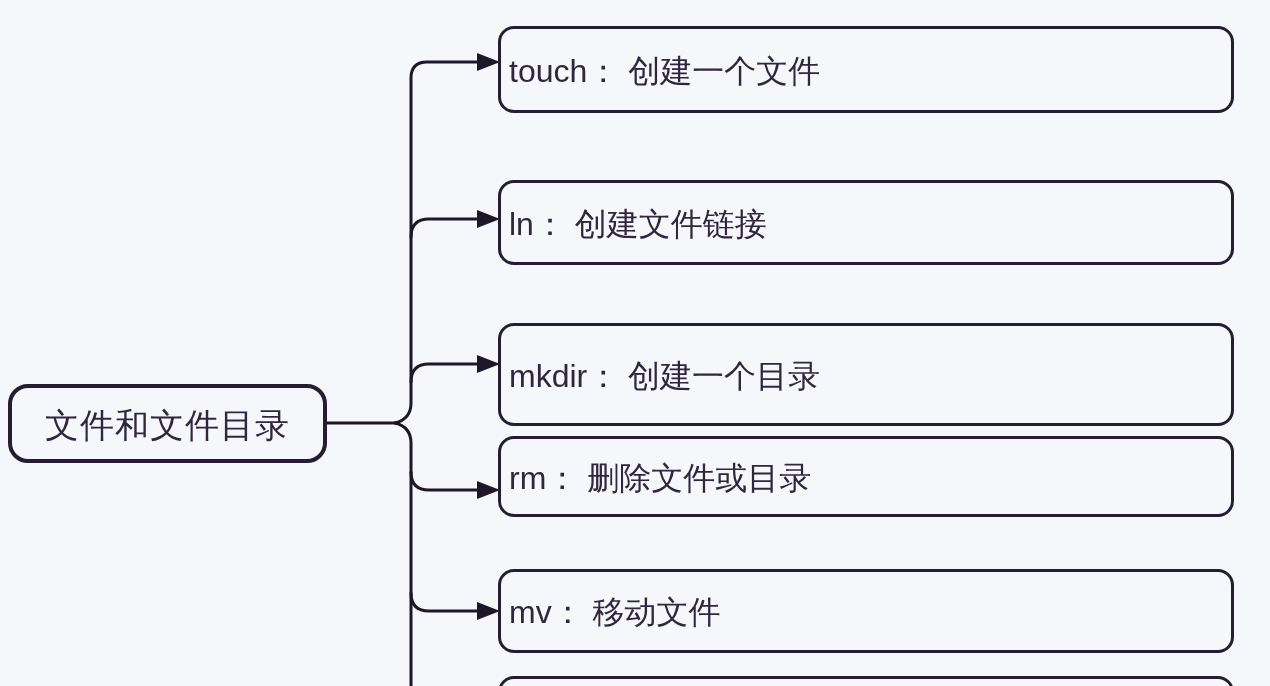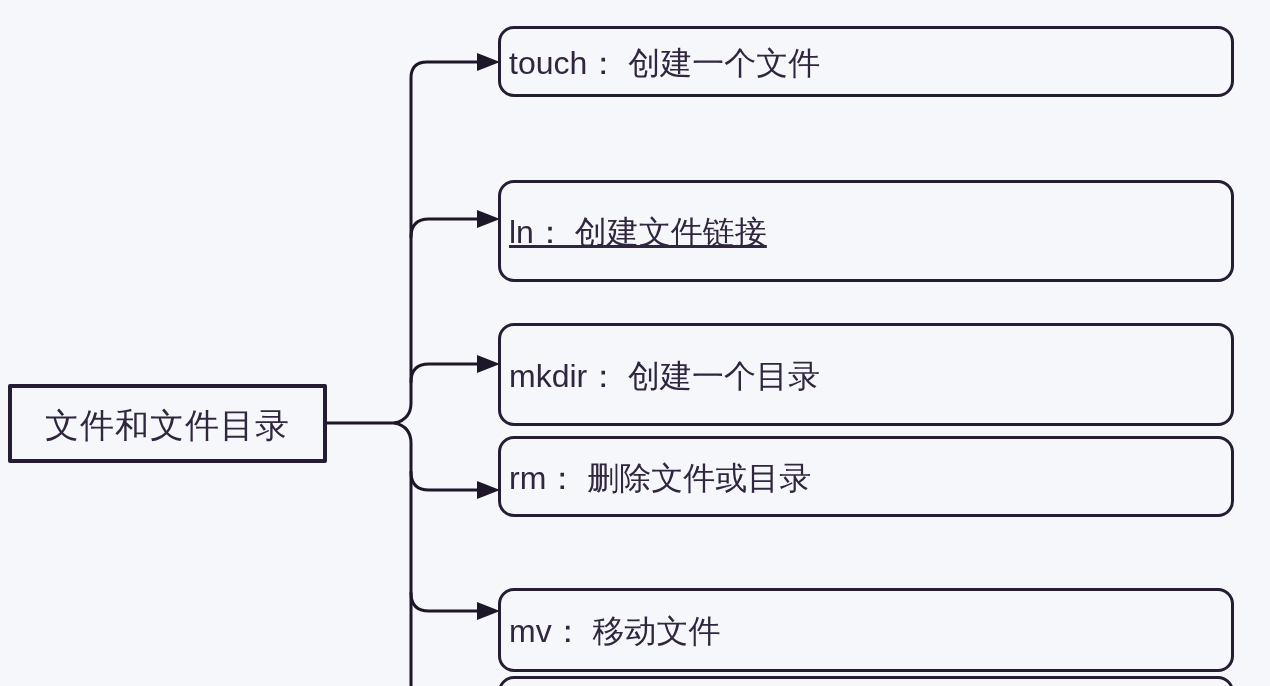--- a/index.html
+++ b/index.html
@@ -40,39 +40,39 @@
     color: #30263f;
     display: flex;
     align-items: center;
     cursor: default;
   }
   .node-root {
     left: 8px;
     top: 384px;
     width: 319px;
     height: 79px;
-    border-radius: 2px;
+    border-radius: 20px;
     border-width: 4px;
     justify-content: center;
     font-size: 34px;
     letter-spacing: 1px;
   }
   .node-child {
     left: 498px;
     width: 736px;
     border-radius: 16px;
     font-size: 32px;
     padding-left: 8px;
     justify-content: flex-start;
   }
-  .node-touch  { top: 26px;  height: 71px; }
-  .node-ln     { top: 180px; height: 102px; text-decoration: underline; }
+  .node-touch  { top: 26px;  height: 87px; }
+  .node-ln     { top: 180px; height: 85px; }
   .node-mkdir  { top: 323px; height: 103px; }
   .node-rm     { top: 436px; height: 81px; }
-  .node-mv     { top: 588px; height: 84px; }
+  .node-mv     { top: 569px; height: 84px; }
   .node-partial{ top: 676px; height: 60px; }
   .node-label {
     white-space: nowrap;
     line-height: 1;
     padding-top: 2px;
   }
 </style>
 </head>
 <body>
 

